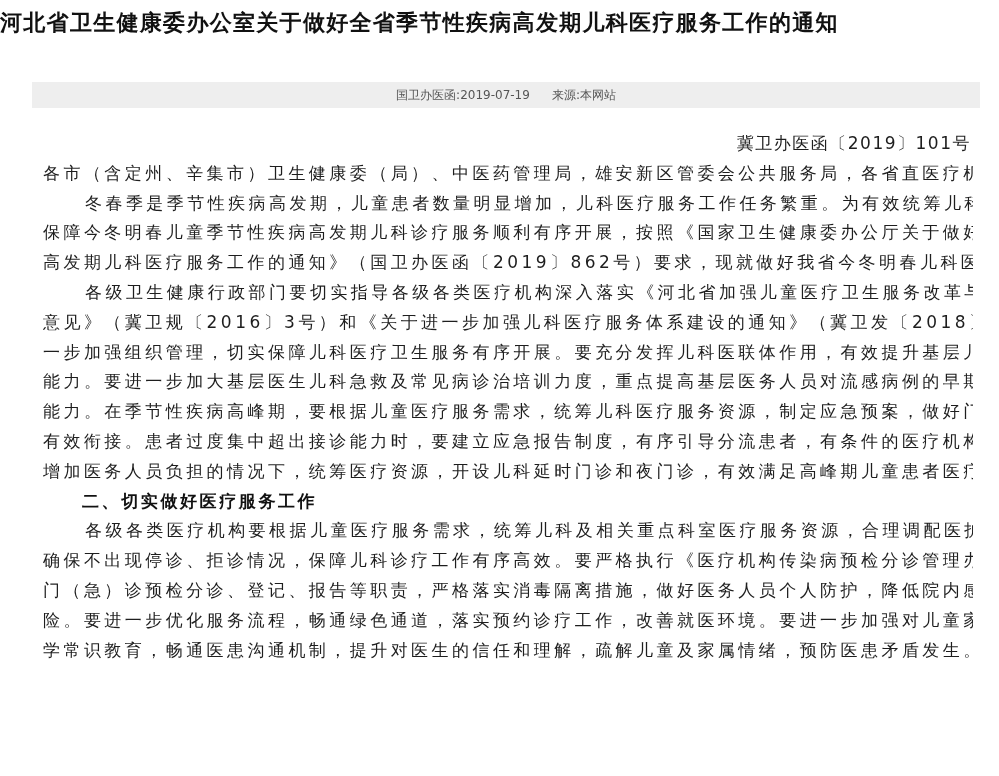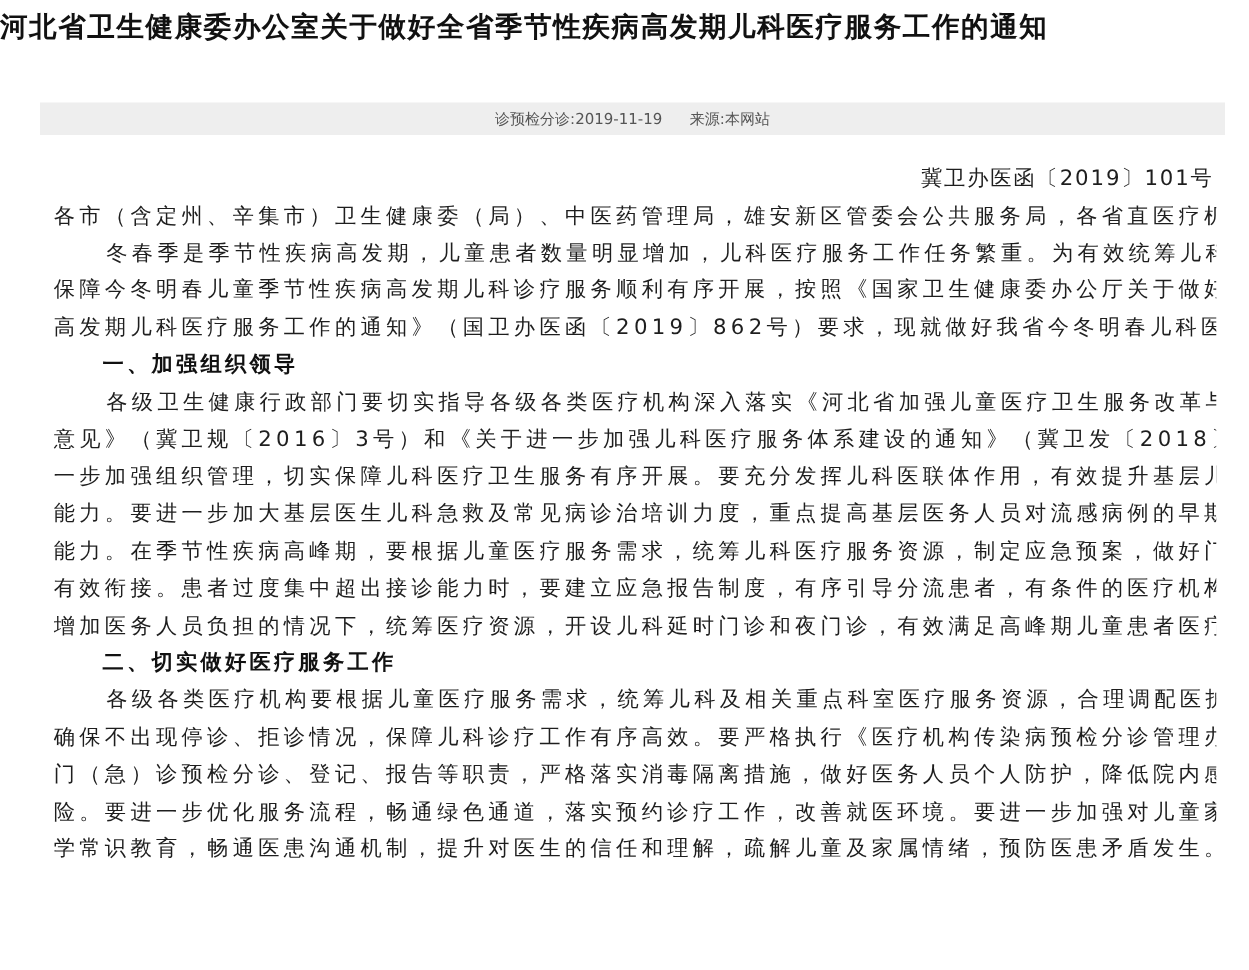--- a/index.html
+++ b/index.html
@@ -72,33 +72,32 @@
       letter-spacing: 2.6px;
       color: #111111;
     }
   </style>
 </head>
 <body>
 
 <div class="title">河北省卫生健康委办公室关于做好全省季节性疾病高发期儿科医疗服务工作的通知</div>
 
 <div class="meta-bar">
-  <span>诊预检分诊:</span><span>2019-11-19</span><span class="sep"></span><span>来源:</span><span>本网站</span>
+  <span>国卫办医函:</span><span>2019-07-19</span><span class="sep"></span><span>来源:</span><span>本网站</span>
 </div>
 
 <div class="content">
   <div class="doc-number">冀卫办医函〔2019〕101号</div>
 
   <div class="line">各市（含定州、辛集市）卫生健康委（局）、中医药管理局，雄安新区管委会公共服务局，各省直医疗机构：</div>
 
   <div class="line indent">冬春季是季节性疾病高发期，儿童患者数量明显增加，儿科医疗服务工作任务繁重。为有效统筹儿科医疗资源，</div>
   <div class="line">保障今冬明春儿童季节性疾病高发期儿科诊疗服务顺利有序开展，按照《国家卫生健康委办公厅关于做好季节性疾病</div>
   <div class="line">高发期儿科医疗服务工作的通知》（国卫办医函〔2019〕862号）要求，现就做好我省今冬明春儿科医疗服务工作提</div>
 
-  <div class="line heading">一、加强组织领导</div>
 
   <div class="line indent">各级卫生健康行政部门要切实指导各级各类医疗机构深入落实《河北省加强儿童医疗卫生服务改革与发展的实施</div>
   <div class="line">意见》（冀卫规〔2016〕3号）和《关于进一步加强儿科医疗服务体系建设的通知》（冀卫发〔2018〕21号），进</div>
   <div class="line">一步加强组织管理，切实保障儿科医疗卫生服务有序开展。要充分发挥儿科医联体作用，有效提升基层儿科医疗服务</div>
   <div class="line">能力。要进一步加大基层医生儿科急救及常见病诊治培训力度，重点提高基层医务人员对流感病例的早期识别和治疗</div>
   <div class="line">能力。在季节性疾病高峰期，要根据儿童医疗服务需求，统筹儿科医疗服务资源，制定应急预案，做好门诊和急诊的</div>
   <div class="line">有效衔接。患者过度集中超出接诊能力时，要建立应急报告制度，有序引导分流患者，有条件的医疗机构要在不过度</div>
   <div class="line">增加医务人员负担的情况下，统筹医疗资源，开设儿科延时门诊和夜门诊，有效满足高峰期儿童患者医疗服务需求。</div>
 
   <div class="line heading">二、切实做好医疗服务工作</div>

